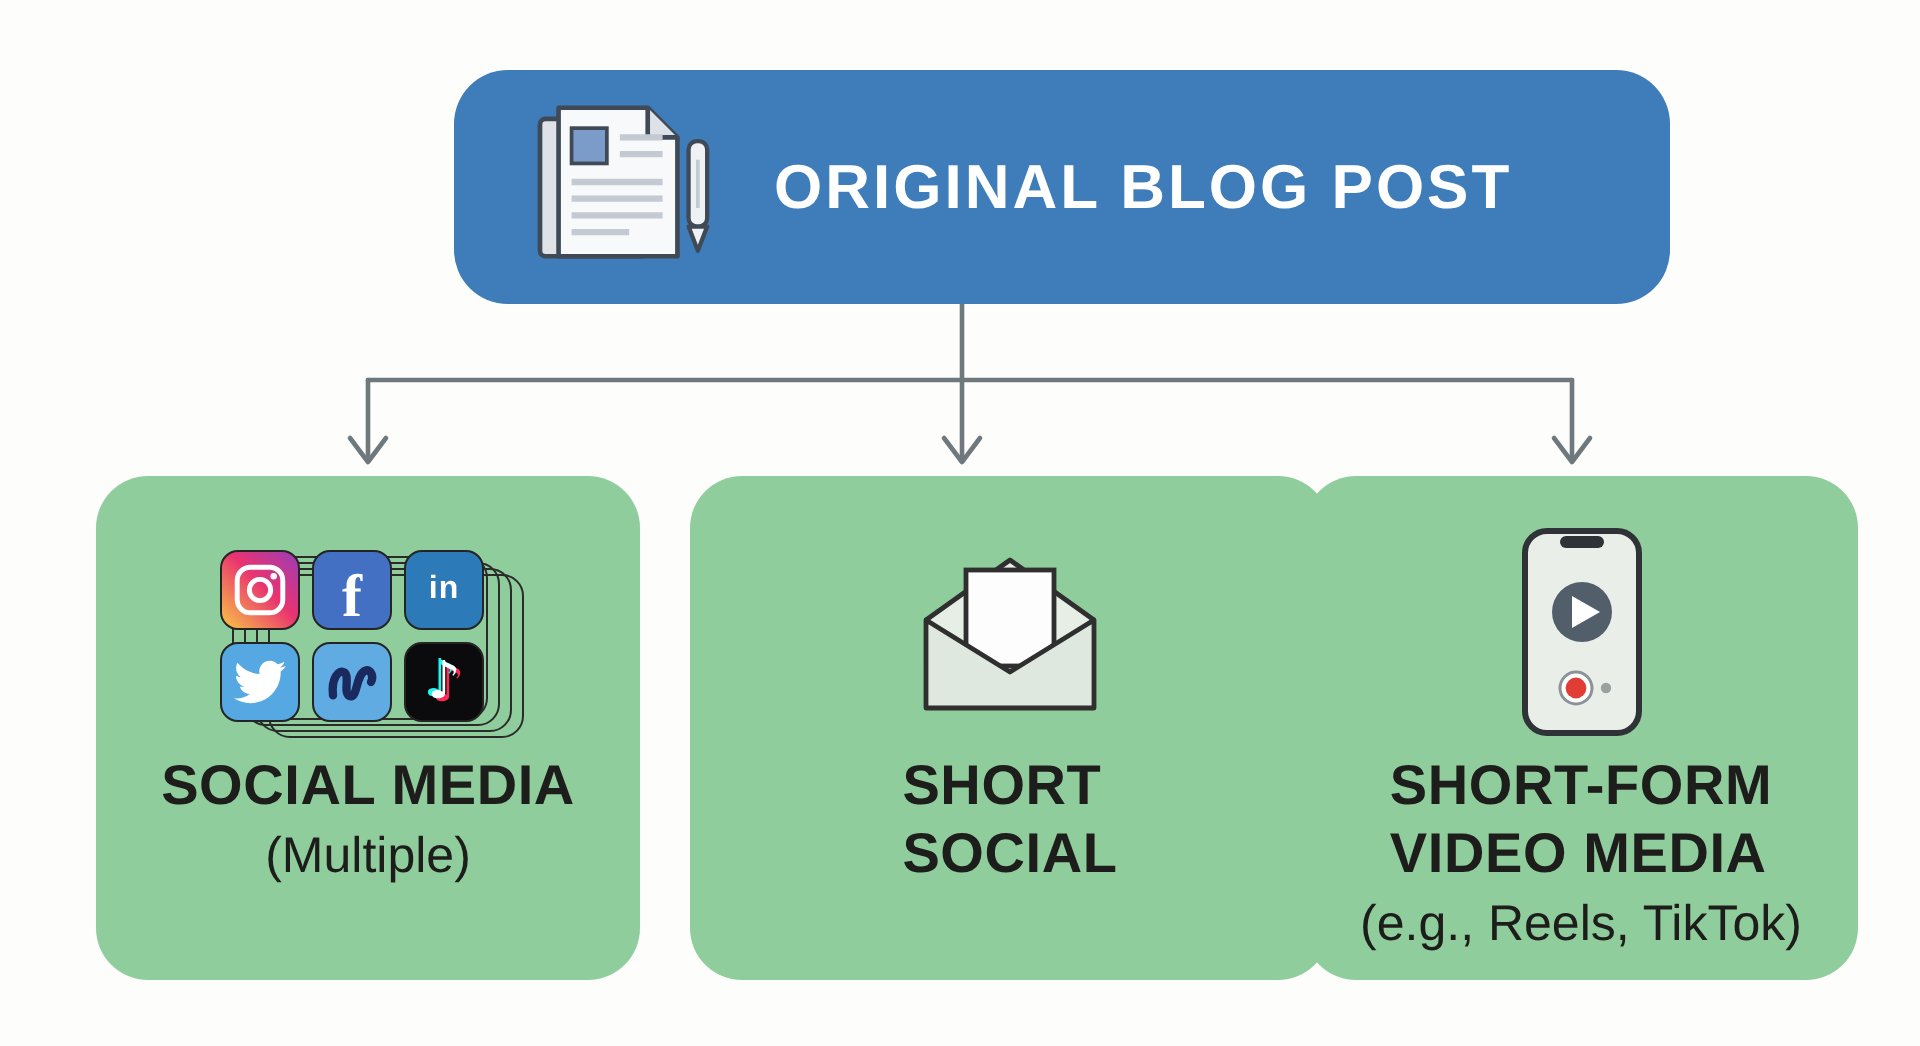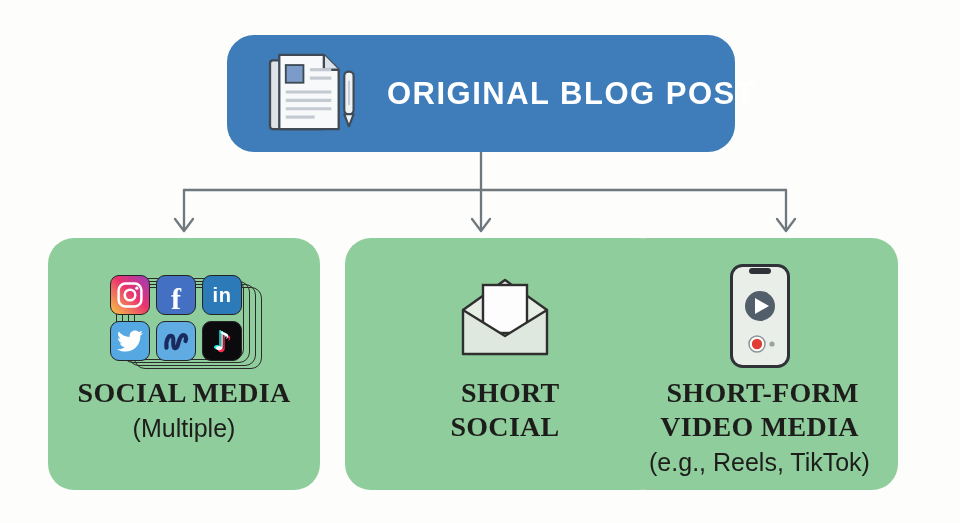--- a/index.html
+++ b/index.html
@@ -5,43 +5,43 @@
   html,body{margin:0;padding:0;}
   .canvas{
     position:relative; width:960px; height:523px; overflow:hidden;
     background:var(--canvas-bg,#fdfdfb);
     font-family:"Liberation Sans",sans-serif;
   }
   .connectors{position:absolute;left:0;top:0;width:960px;height:523px;}
 
   
   .root-node{
-    position:absolute; left:227px; top:35px; width:508px; height:117px;
+    position:absolute; left:227px; top:35px; width:608px; height:117px;
     background:var(--root-bg,#3e7cba); border-radius:27px;
     display:flex; align-items:center; box-sizing:border-box; padding-left:30px;
   }
   .root-label{
     color:var(--root-text,#fff); font-size:31px; font-weight:700;
     letter-spacing:1.5px; margin-left:26px; white-space:nowrap;
   }
 
   
   .branch{
     position:absolute; top:238px; height:252px;
     background:var(--branch-bg,#90cd9c); border-radius:26px;
     display:flex; flex-direction:column; align-items:center;
     box-sizing:border-box; padding-top:26px;
   }
   .branch-social{left:48px;width:272px;}
   .branch-email{left:345px;width:320px;}
-  .branch-video{left:621px;width:277px;}
+  .branch-video{left:652px;width:277px;}
   .icon-area{height:108px; display:flex; align-items:center; justify-content:center; position:relative;}
   .headline{
-    margin-top:4px; text-align:right; color:var(--heading-text,#1d1d1b);
-    font-size:28px; font-weight:700; line-height:34px; letter-spacing:.3px;font-family:Liberation Serif, serif;
+    margin-top:4px; text-align:left; color:var(--heading-text,#1d1d1b);
+    font-size:28px; font-weight:700; line-height:34px; letter-spacing:.3px;
   }
   .headline span{display:block;}
   .subnote{
     margin-top:3px; text-align:left; color:var(--heading-text,#1d1d1b);
     font-size:25px; font-weight:400; line-height:30px;
   }
 
   
   .page-stack{position:relative; width:132px; height:86px; margin-right:16px;}
   .stack-layer{
@@ -60,21 +60,21 @@
     width:40px;height:40px;border-radius:9px;border:1.6px solid #242424;
     box-sizing:border-box;display:flex;align-items:center;justify-content:center;overflow:hidden;
   }
   .tile-insta{background:linear-gradient(45deg,var(--instagram-start,#f8c645) 0%,var(--instagram-mid,#e9336f) 55%,var(--instagram-end,#9c3db8) 100%);}
   .tile-fb{background:var(--facebook-bg,#4470c4);}
   .tile-in{background:var(--linkedin-bg,#2d7ab8);}
   .tile-tw{background:var(--twitter-bg,#55a8e2);}
   .tile-n{background:var(--n-tile-bg,#5fabe2);}
   .tile-tt{background:var(--tiktok-bg,#0b0b0e);}
   .fb-glyph{color:#fff;font-weight:700;font-size:30px;line-height:1;margin-top:8px;font-family:"Liberation Serif",serif;}
-  .in-glyph{color:#fff;font-weight:700;font-size:20px;letter-spacing:.5px;}
+  .in-glyph{color:#fff;font-weight:700;font-size:16px;letter-spacing:.5px;}
   .tt-glyph{
     color:#fff;font-size:26px;line-height:1;font-family:"DejaVu Sans",sans-serif;
     text-shadow:-2px -1px 0 var(--tiktok-cyan,#25f4ee), 2px 1.5px 0 var(--tiktok-pink,#fe2c55);
   }
 </style>
 </head>
 <body>
 
 <div class="canvas">
 

